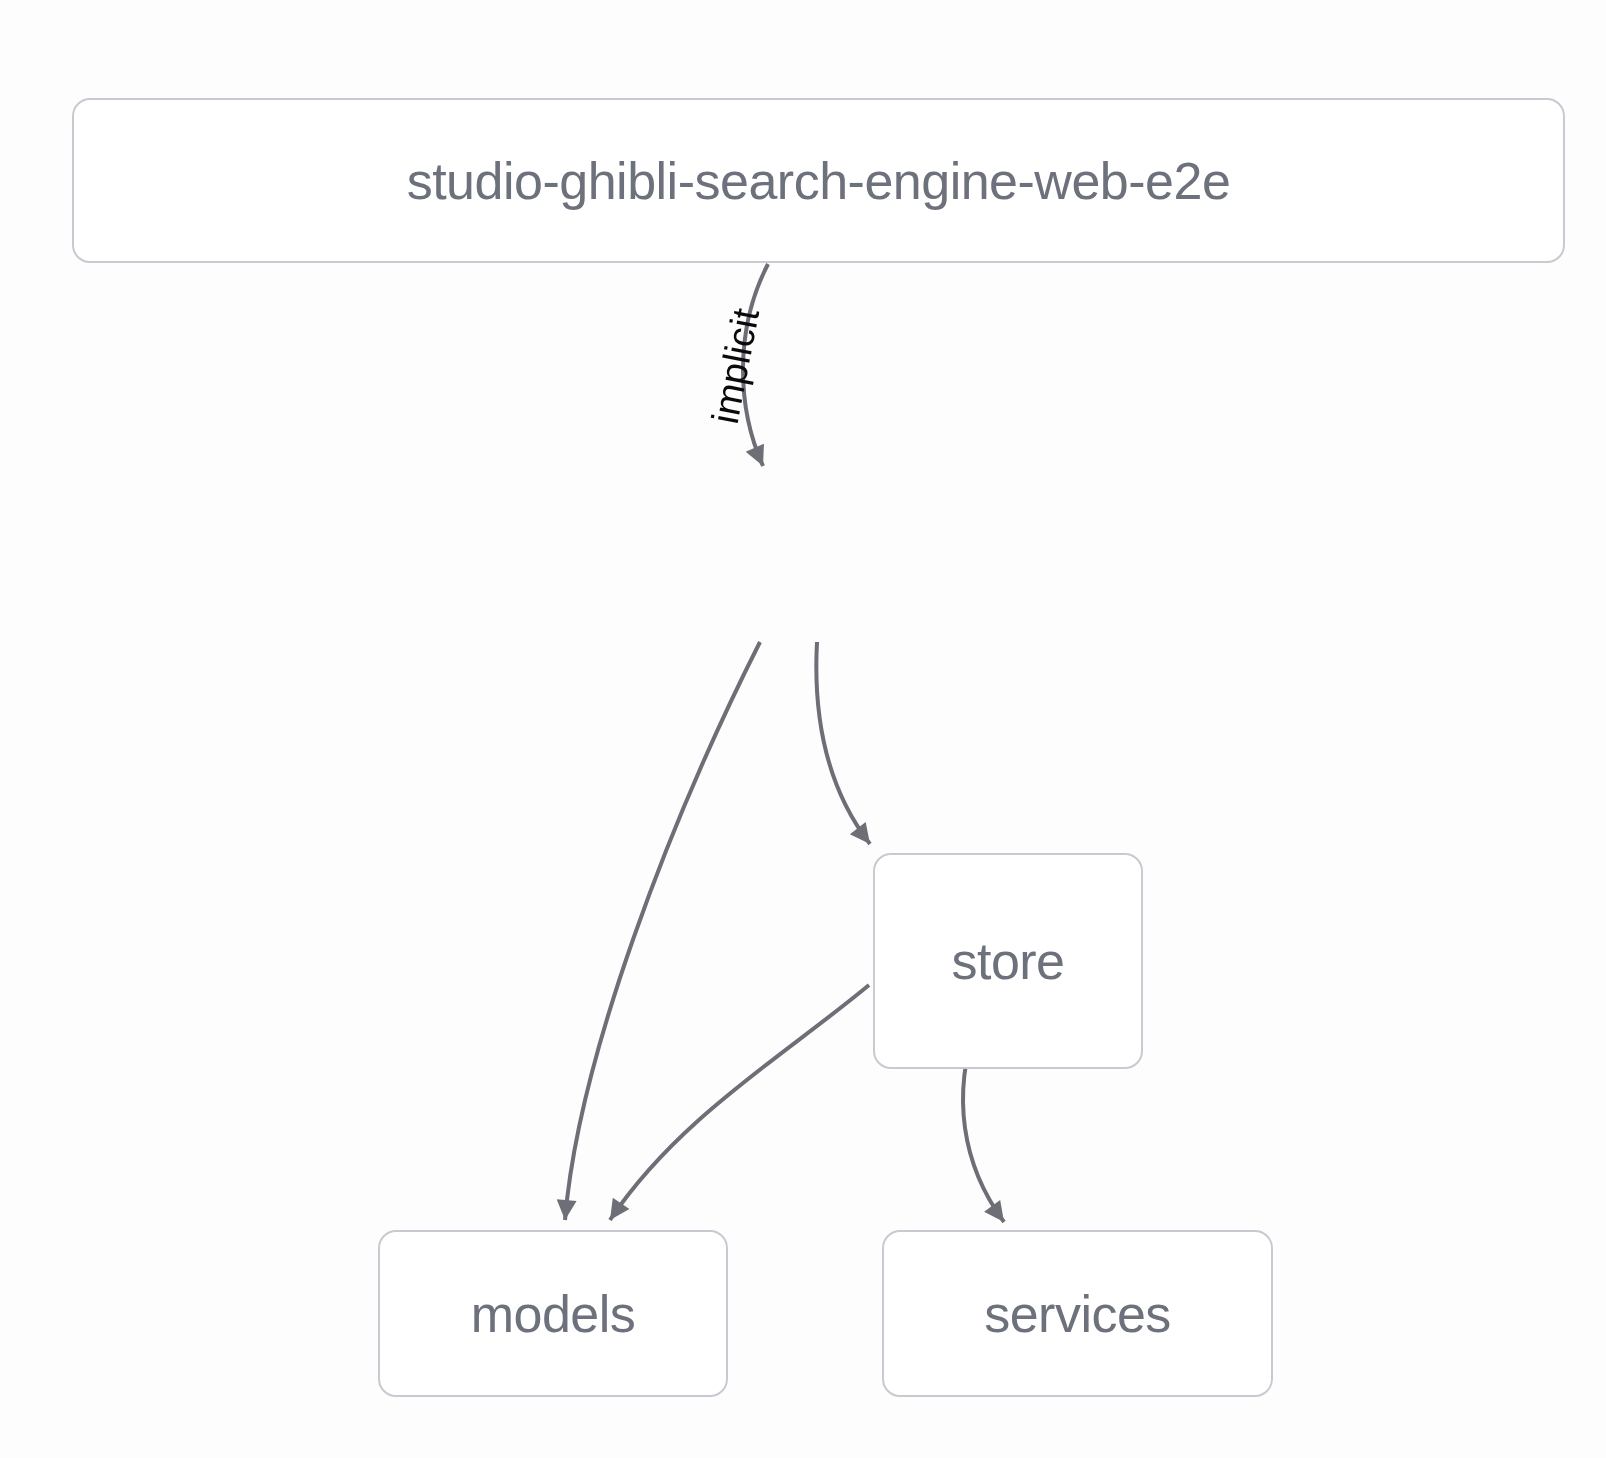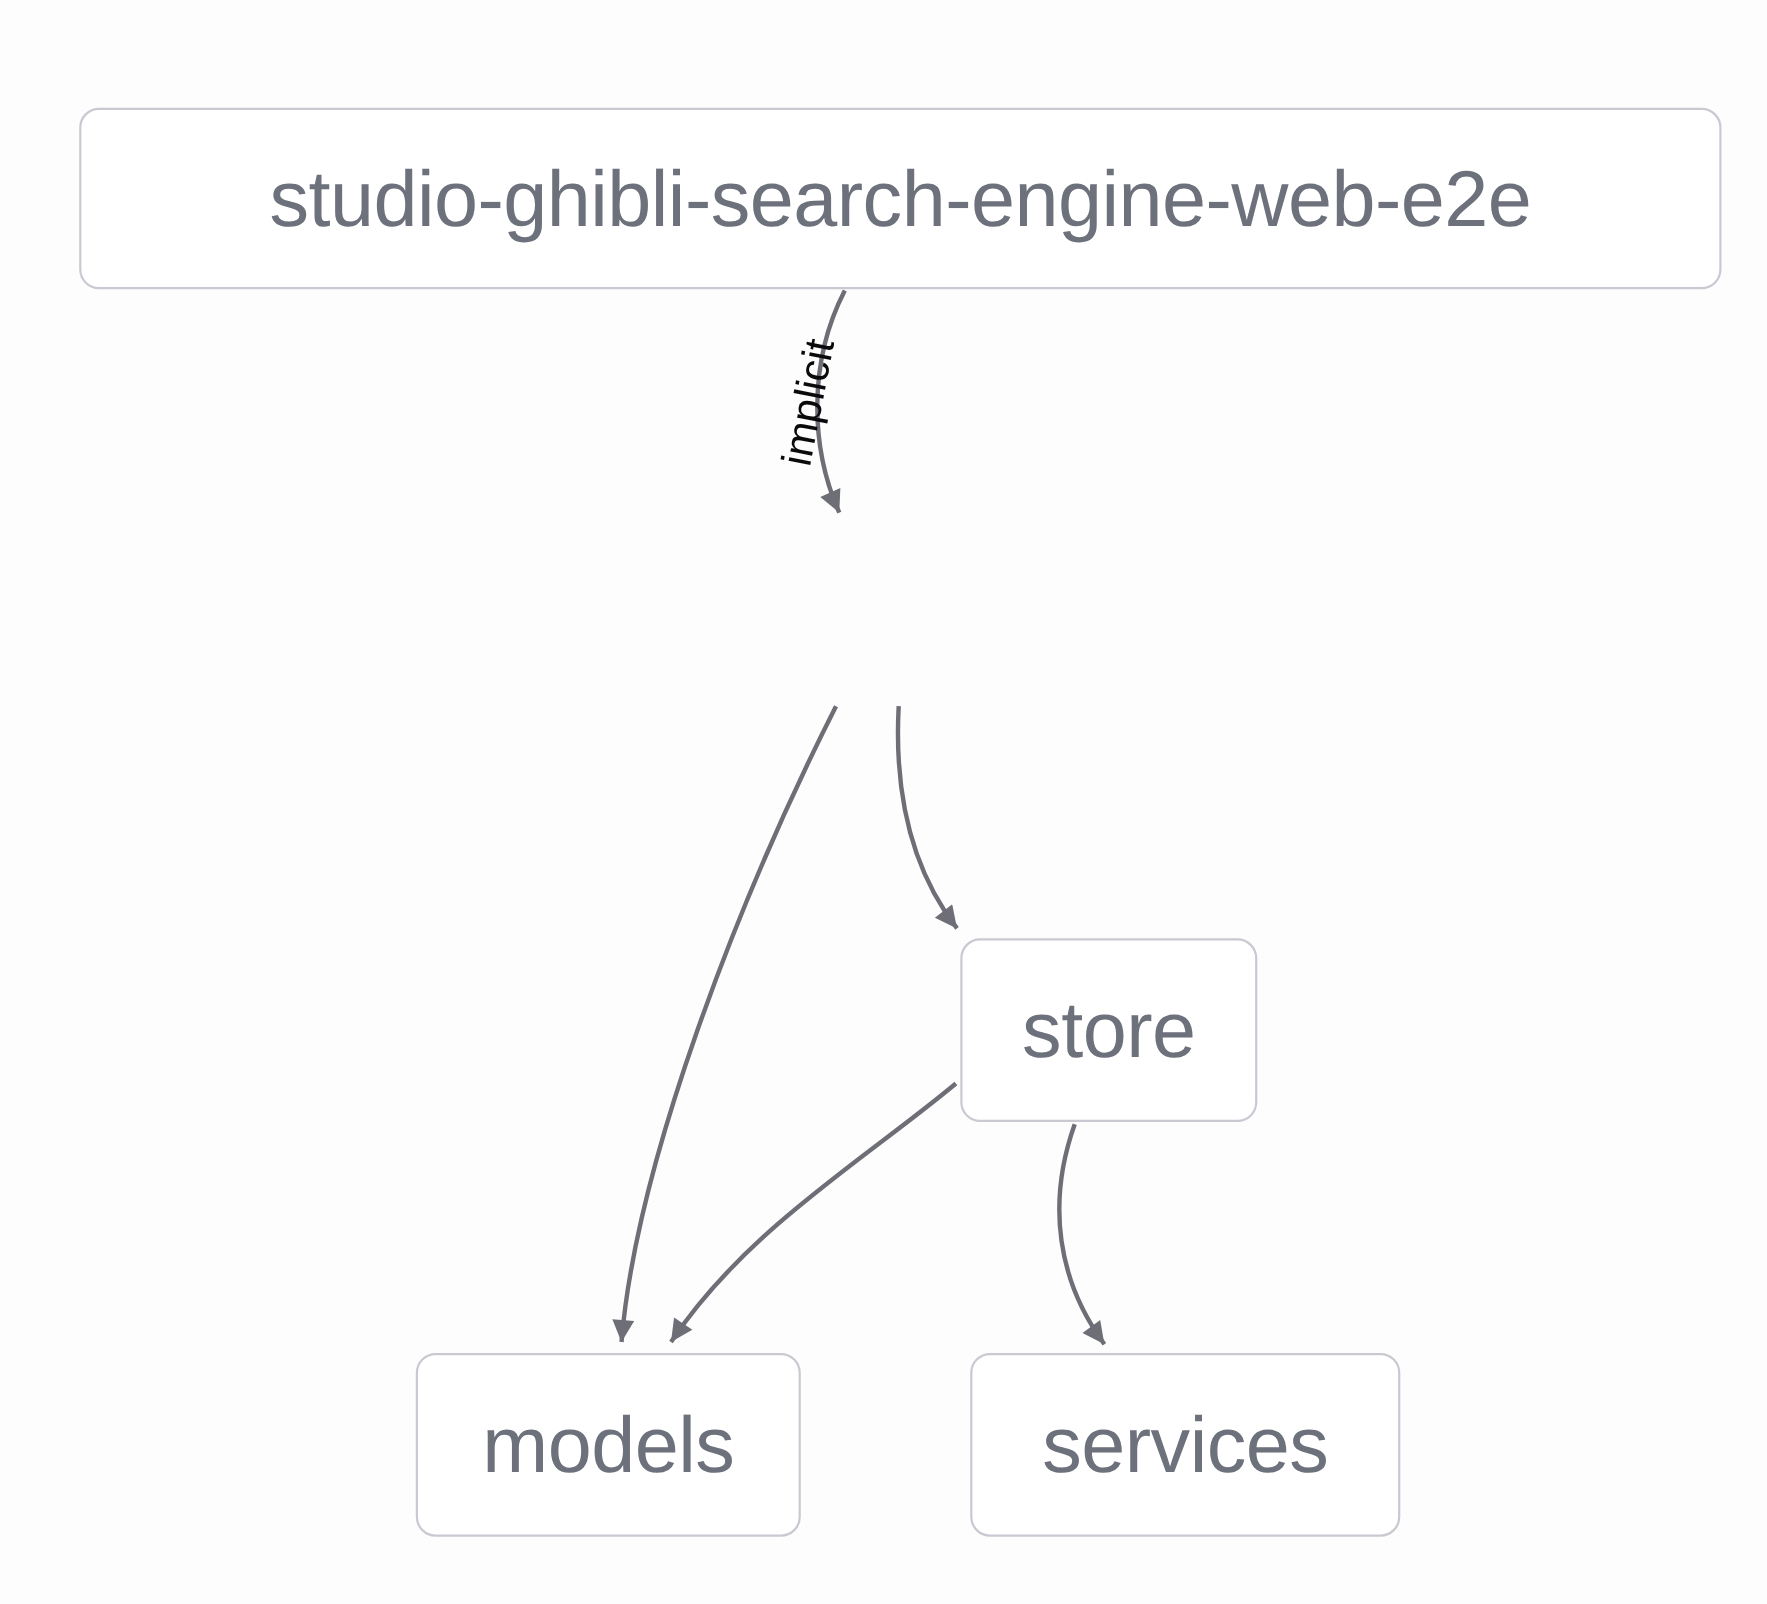--- a/index.html
+++ b/index.html
@@ -35,29 +35,29 @@
   .node{
     position:absolute;
     box-sizing:border-box;
     background:var(--node-fill);
     border:2px solid var(--node-border);
     border-radius:18px;
     display:flex;
     align-items:center;
     justify-content:center;
     color:var(--node-text);
-    font-size:72px;
+    font-size:52px;
     font-weight:400;
     letter-spacing:-0.5px;
     white-space:nowrap;
     cursor:pointer;
   }
   .node-e2e     {left:72px;  top:98px;   width:1493px; height:165px;}
   .node-web     {left:155px; top:475px;  width:1323px; height:165px;}
-  .node-store   {left:873px; top:853px;  width:270px;  height:167px;}
+  .node-store   {left:873px; top:853px;  width:270px;  height:216px;}
   .node-models  {left:378px; top:1230px; width:350px;  height:167px;}
   .node-services{left:882px; top:1230px; width:391px;  height:167px;}
   .edge-label{
     position:absolute;
     left:736px; top:366px;
     transform:translate(-50%,-50%) rotate(-79deg);
     transform-origin:center center;
     font-size:38px;
     color:var(--edge-label-color);
     white-space:nowrap;

